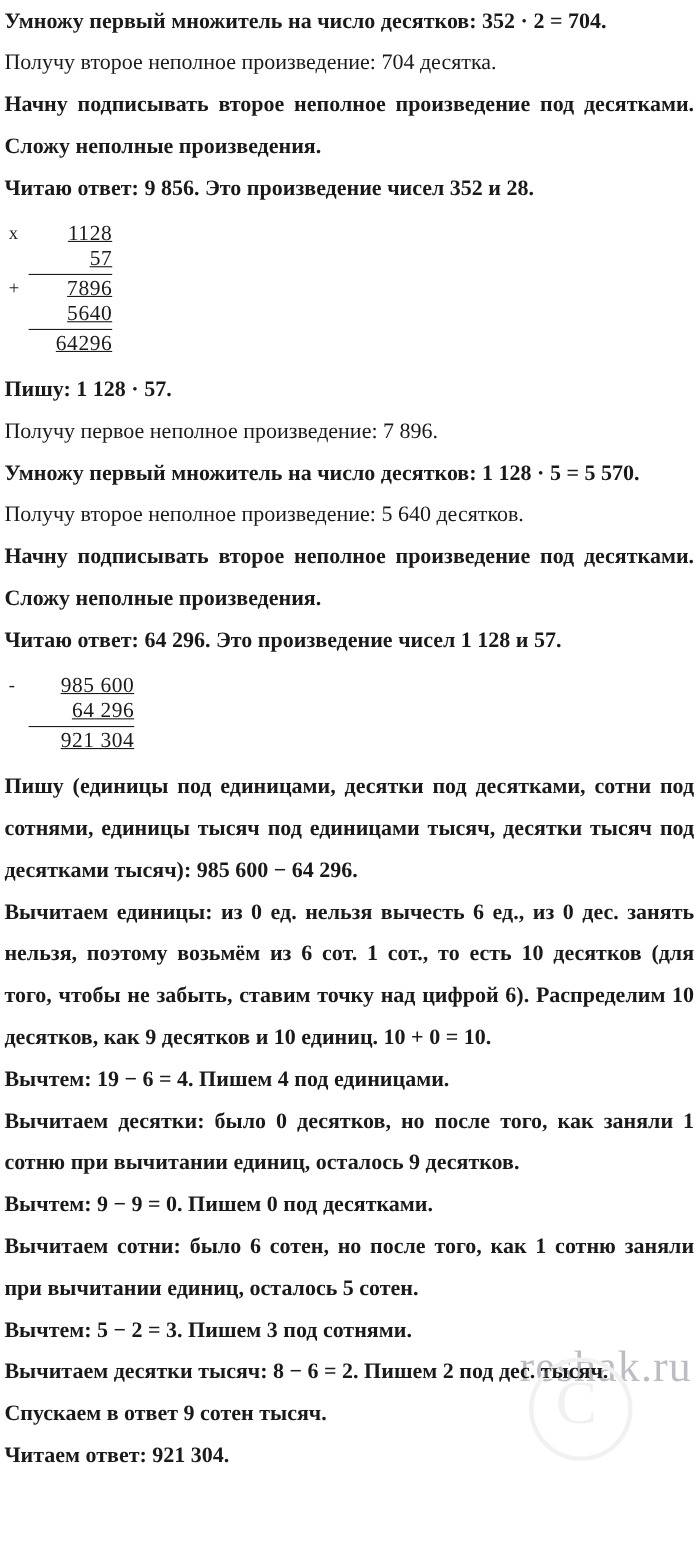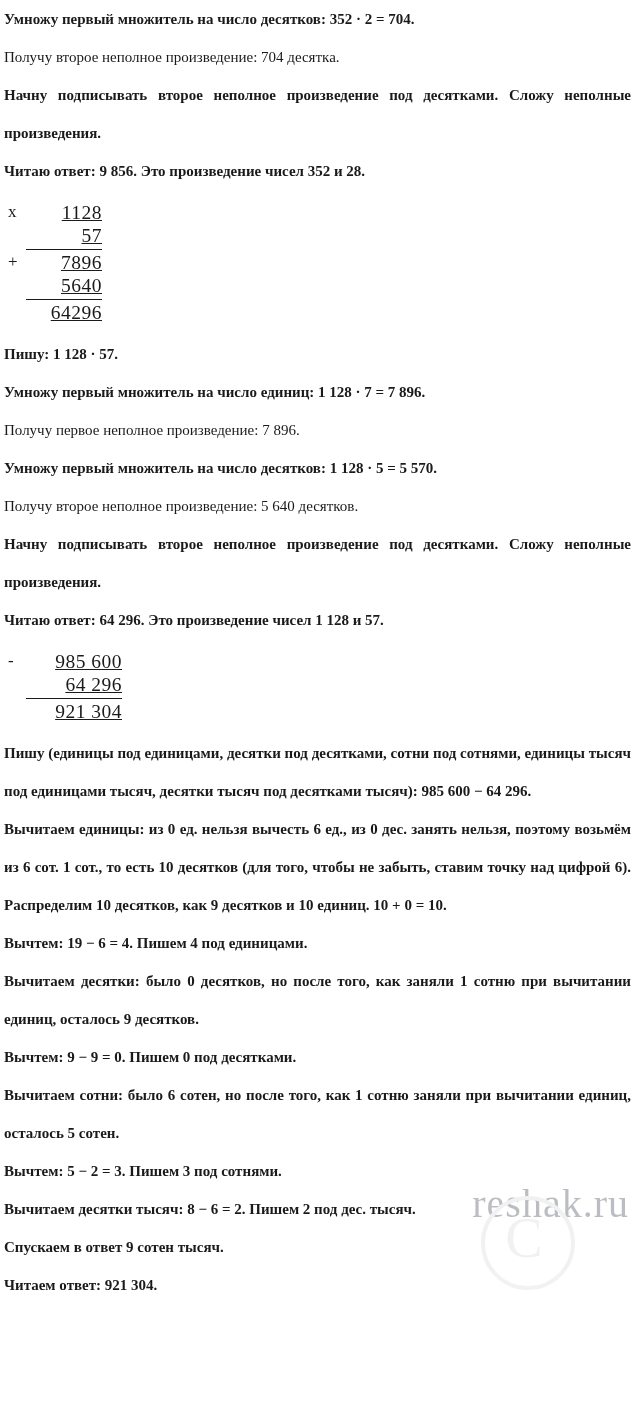--- a/index.html
+++ b/index.html
@@ -14,21 +14,21 @@
     color: #1a1a1a;
     position: relative;
     overflow: hidden;
   }
   .page {
     position: relative;
     width: 635px;
     padding: 0;
   }
   .para {
-    font-size: 15px;
+    font-size: 20px;
     line-height: 38px;
     text-align: justify;
     text-align-last: left;
     margin: 0;
     padding: 0 4px 0 4px;
     white-space: normal;
   }
   .para.bold {
     font-weight: bold;
   }
@@ -133,21 +133,20 @@
       <span class="calc-sign"></span>
       <span class="calc-num w1 underline-row">5640</span>
     </div>
     <div class="calc-row">
       <span class="calc-sign"></span>
       <span class="calc-num w1">64296</span>
     </div>
   </div>
 
   <p class="para bold">Пишу:  1 128 · 57.</p>
-  <p class="para bold">Умножу первый множитель на число единиц:  1 128 · 7 = 7 896.</p>
   <p class="para">Получу первое неполное произведение: 7 896.</p>
   <p class="para bold">Умножу первый множитель на число десятков: 1 128 · 5 = 5 570.</p>
   <p class="para">Получу второе неполное произведение: 5 640 десятков.</p>
   <p class="para bold">Начну подписывать второе неполное произведение под десятками. Сложу неполные произведения.</p>
   <p class="para bold nojust">Читаю ответ: 64 296. Это произведение чисел 1 128 и 57.</p>
 
   <div class="calc">
     <div class="calc-row">
       <span class="calc-sign">-</span>
       <span class="calc-num w2">985 600</span>

